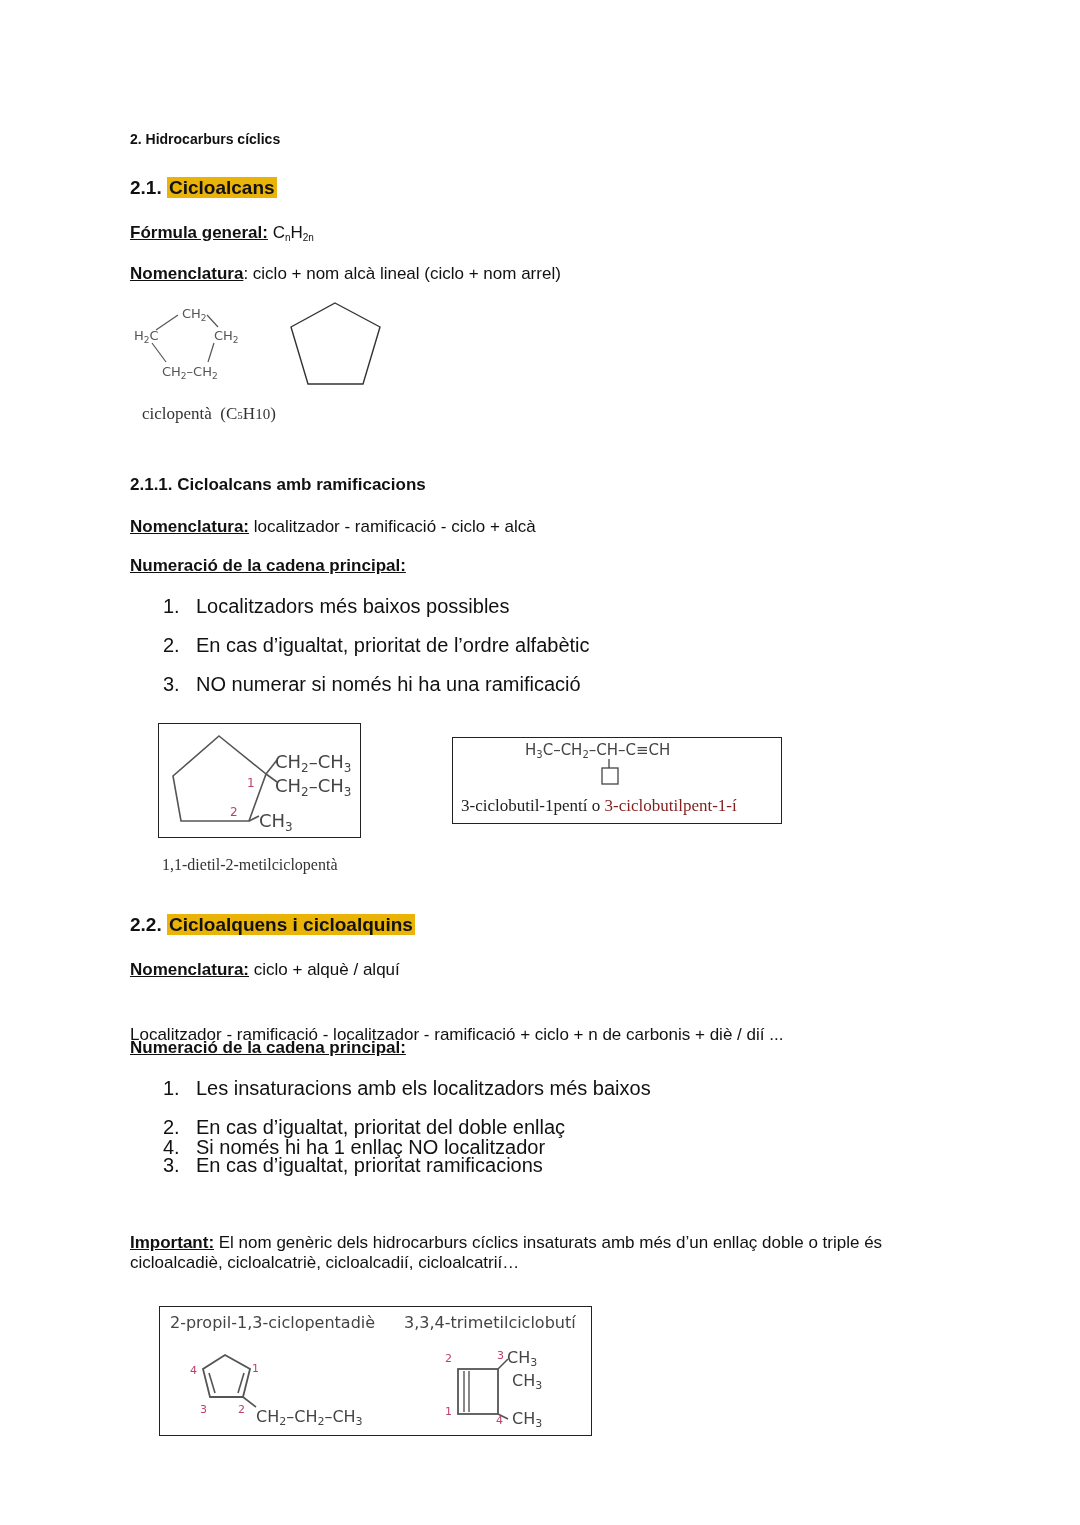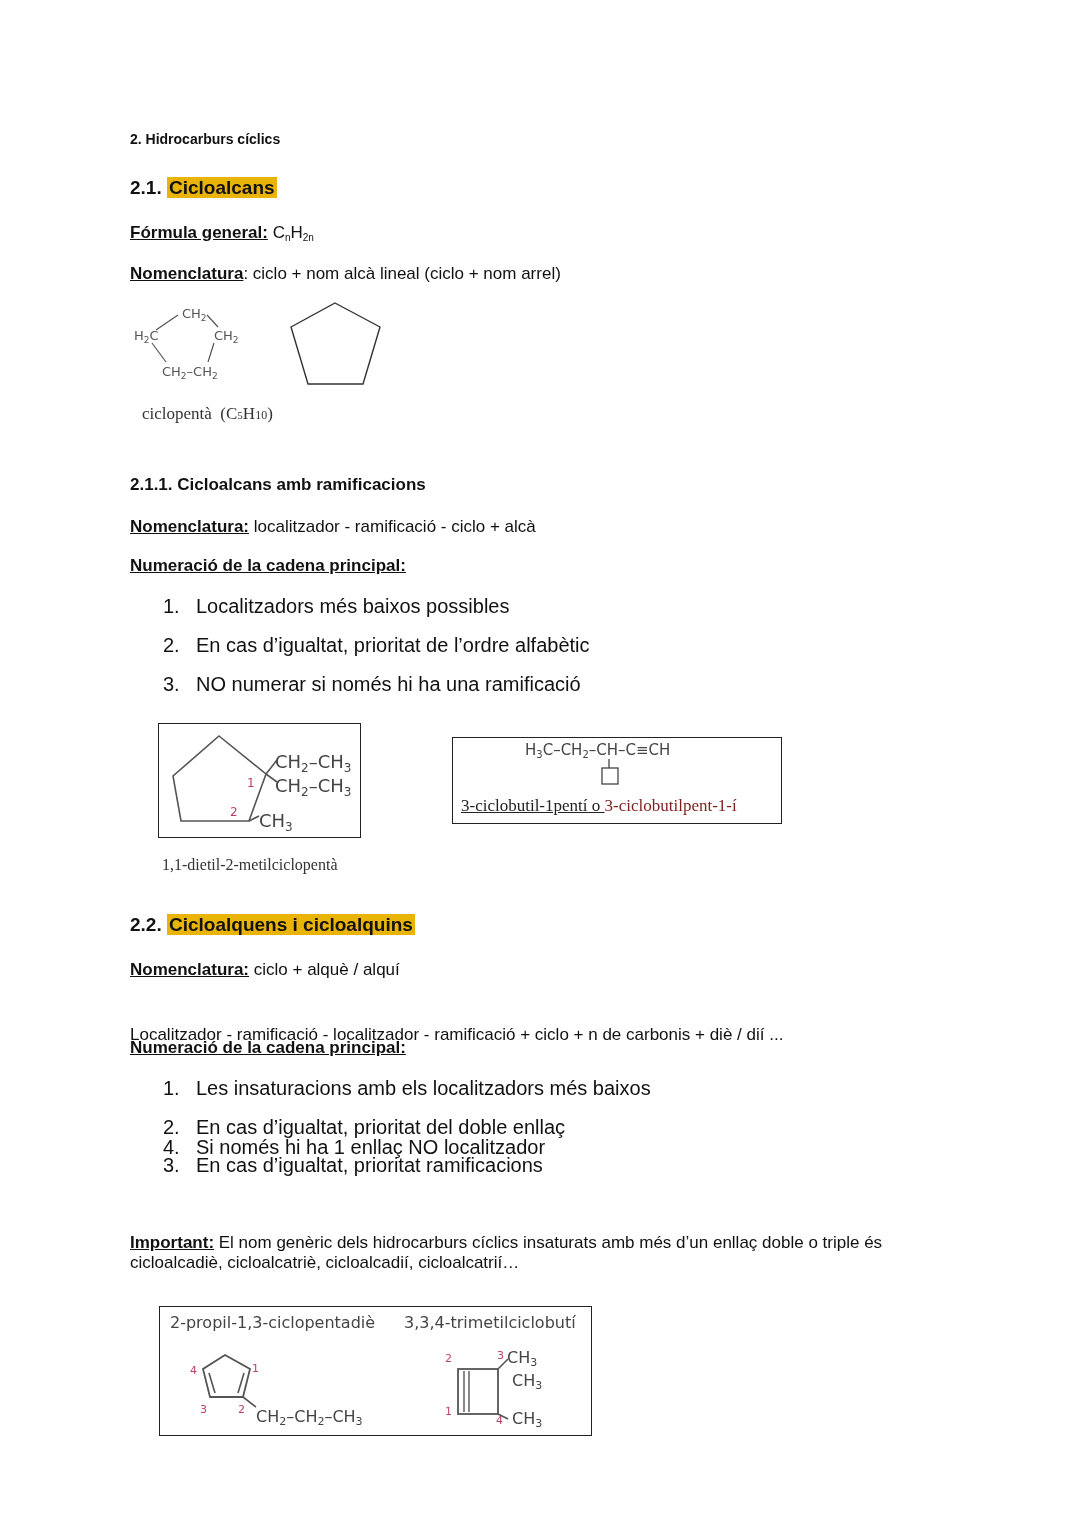--- a/index.html
+++ b/index.html
@@ -51,21 +51,21 @@
   </svg>
 </div>
 
 <div class="abs" style="left:288px; top:300px; width:96px; height:88px;">
   <svg width="96" height="88" viewBox="0 0 96 88">
     <polygon points="47,3 92,27 75,84 20,84 3,27" fill="none" stroke="#333" stroke-width="1.4"></polygon>
   </svg>
 </div>
 
 <div class="abs serif" style="left:142px; top:404px; font-size:17px; color:#333;">
-  <span>ciclopentà</span>&nbsp; (C<span style="font-size:11px;">5</span>H<span style="font-size:12px;">10</span>)
+  <span>ciclopentà</span>&nbsp; (C<span style="font-size:11px;">5</span>H<span style="font-size:15px;">10</span>)
 </div>
 
 <div class="abs h3" style="left:130px; top:475px;">2.1.1. Cicloalcans amb ramificacions</div>
 
 <div class="abs p" style="left:130px; top:517px;">
   <span class="lbl">Nomenclatura:</span><span> localitzador - ramificació - ciclo + alcà</span>
 </div>
 
 <div class="abs p" style="left:130px; top:556px;">
   <span class="lbl">Numeració de la cadena principal:</span>
@@ -90,21 +90,21 @@
 </div>
 <div class="abs serif" style="left:162px; top:856px; font-size:16px; color:#333;">1,1-dietil-2-metilciclopentà</div>
 
 <div class="abs box" style="left:452px; top:737px; width:328px; height:85px;">
   <svg width="328" height="52" viewBox="0 0 328 52">
     <text x="72" y="17" font-size="15" fill="#444">H<tspan font-size="10" dy="3">3</tspan><tspan dy="-3">C–CH</tspan><tspan font-size="10" dy="3">2</tspan><tspan dy="-3">–CH–C≡CH</tspan></text>
     <line x1="156" y1="21" x2="156" y2="30" stroke="#444" stroke-width="1.3"></line>
     <rect x="149" y="30" width="16" height="16" fill="none" stroke="#444" stroke-width="1.3"></rect>
   </svg>
   <div class="serif" style="position:absolute; left:8px; top:58px; font-size:17px; white-space:nowrap;">
-    <span style="color:#222;text-decoration:underline;">3-ciclobutil-1pentí o </span><span style="color:#7f1d1d;">3-ciclobutilpent-1-í</span>
+    <span style="color:#222;">3-ciclobutil-1pentí o </span><span style="color:#7f1d1d;">3-ciclobutilpent-1-í</span>
   </div>
 </div>
 
 <div class="abs h2" style="left:130px; top:914px;">
   <span>2.2.</span>
   <span class="hl">Cicloalquens i cicloalquins</span>
 </div>
 
 <div class="abs p" style="left:130px; top:960px;">
   <span class="lbl">Nomenclatura:</span><span> ciclo + alquè / alquí</span>

